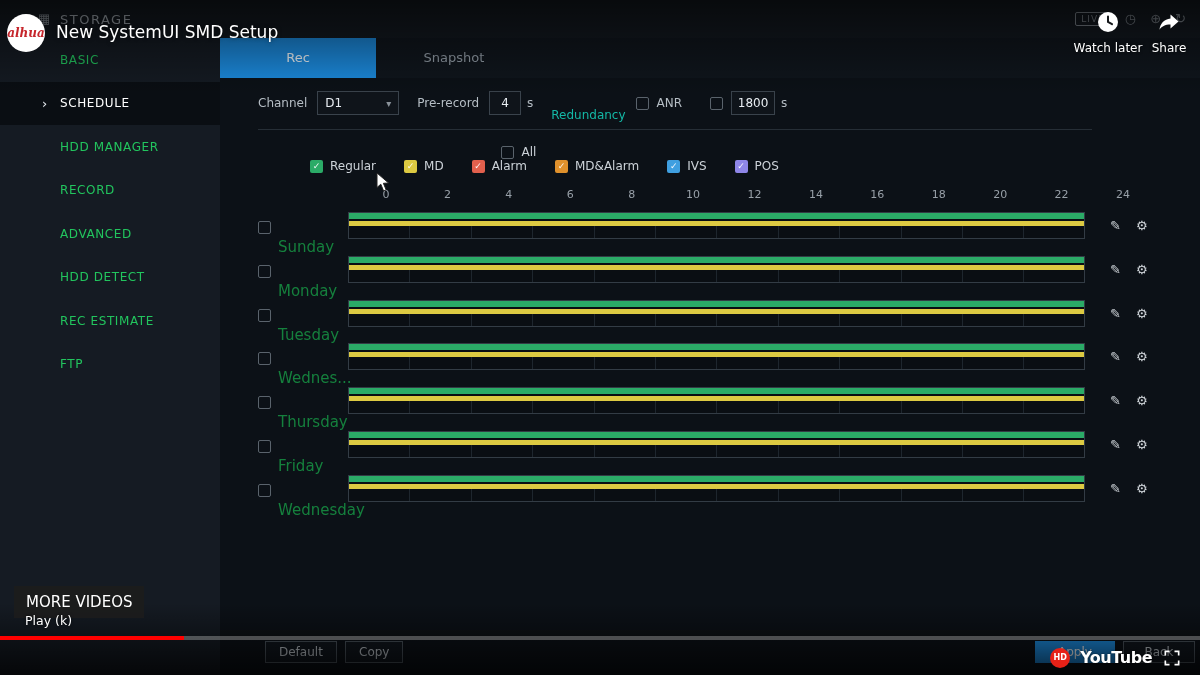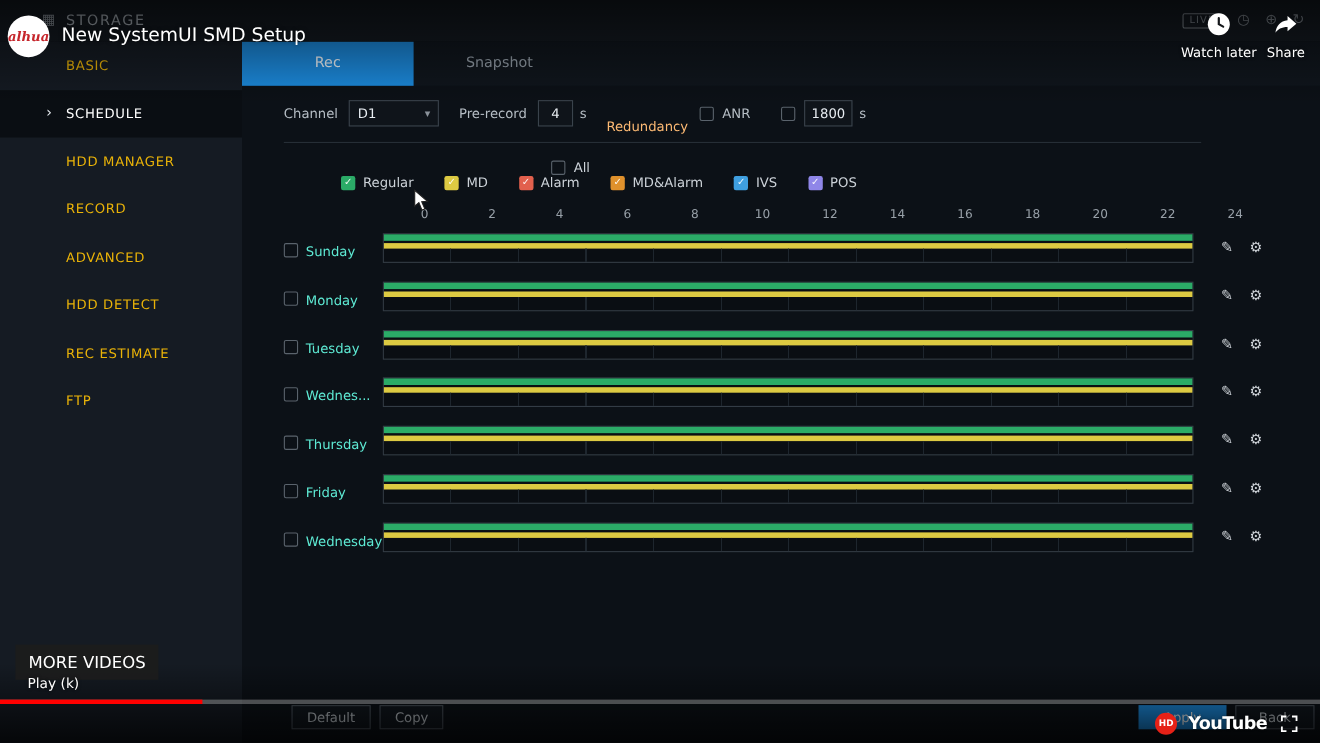--- a/index.html
+++ b/index.html
@@ -11,33 +11,33 @@
   .dvr { position:absolute; inset:0; background:#0c1117; z-index:1; }
   .dvr-header { position:absolute; top:0; left:0; width:100%; height:38px; background:#141a21; }
   .dvr-header .hdr-icon { position:absolute; left:38px; top:11px; color:#8a929a; font-size:13px; }
   .dvr-header .hdr-title { position:absolute; left:60px; top:12px; color:#a7afb7; font-size:13px; letter-spacing:1.5px; }
   .dvr-top-icons { position:absolute; right:14px; top:11px; display:flex; align-items:center; gap:14px; color:#7e868e; }
   .live-badge { border:1px solid #7e868e; font-size:9px; padding:1px 5px; border-radius:2px; letter-spacing:1px; }
   .dvr-top-icons .glyph { font-size:13px; }
 
   .sidebar { position:absolute; left:0; top:38px; width:220px; height:637px; background:#151b23; }
   .side-item { position:relative; height:43.5px; display:flex; align-items:center; padding-left:60px;
-               color:#eab308; font-size:12px; letter-spacing:.6px; cursor:pointer; }
+               color:#22c55e; font-size:12px; letter-spacing:.6px; cursor:pointer; }
   .side-item.active { background:#0a0e13; color:#fff; }
   .side-item .arrow { position:absolute; left:42px; top:50%; transform:translateY(-50%); font-size:13px; color:#e8edf2; }
 
   .content { position:absolute; left:220px; top:38px; width:980px; height:637px; background:#0c1117; }
   .tabs { position:absolute; top:0; left:0; width:100%; height:40px; background:#10161d; display:flex; }
   .tab { width:156px; height:40px; line-height:40px; text-align:center; font-size:13px; color:#949ea8; cursor:pointer; }
   .tab.active { background:#1c8ce0; color:#f0f7fd; }
 
   .controls { position:absolute; top:52px; left:38px; height:26px; display:flex; align-items:center;
               font-size:12px; color:#b6bec5; }
   .controls .lbl { margin-right:10px; }
-  .controls .dim { color:#fdba74;margin-top:24px; }
+  .controls .dim { color:#14b8a6;margin-top:24px; }
   .select { width:82px; height:24px; border:1px solid #3a434c; background:#0f141a; color:#e8edf2;
             display:flex; align-items:center; justify-content:space-between; padding:0 7px; margin-right:18px; cursor:pointer; }
   .select .caret { color:#8a929a; font-size:10px; }
   .num { height:24px; border:1px solid #3a434c; background:#0f141a; color:#e8edf2; text-align:center;
          font-size:12px; font-family:inherit; }
   .num.w34 { width:32px; } .num.w46 { width:44px; }
   .unit { margin:0 18px 0 6px; }
   .cbx { width:13px; height:13px; border:1px solid #5a636c; border-radius:2px; background:transparent;
          display:inline-block; margin-right:8px; flex:0 0 auto; cursor:pointer; }
 
@@ -51,21 +51,21 @@
         line-height:13px; text-align:center; }
   .sw-regular { background:#2bab67; } .sw-md { background:#ddca42; } .sw-alarm { background:#e2604d; }
   .sw-mdalarm { background:#e0912c; } .sw-ivs { background:#3f9fe0; } .sw-pos { background:#8f86e8; }
 
   .hours { position:absolute; top:150px; left:166px; width:737px; height:14px; }
   .hours span { position:absolute; transform:translateX(-50%); font-size:11px; color:#98a0a8; }
 
   .rows { position:absolute; top:168px; left:0; width:100%; }
   .day-row { position:relative; height:43.8px; }
   .day-row .cbx { position:absolute; left:38px; top:15px; margin:0; }
-  .day-label { position:absolute; left:58px; top:16px; font-size:12px; color:#5eead4; }
+  .day-label { position:absolute; left:58px; top:32px; font-size:15px; color:#15803d; }
   .bar { position:absolute; left:128px; top:6px; width:737px; height:27px; border:1px solid #333c45;
          background:#0a0e13; display:flex; flex-direction:column; cursor:pointer; }
   .stripe-green { height:6px; background:#2bab67; }
   .stripe-gap { height:2px; background:#0a0e13; }
   .stripe-yellow { height:5px; background:#ddca42; }
   .bar-grid { flex:1; background:repeating-linear-gradient(to right, transparent 0 60.4px, #1e262e 60.4px 61.4px); }
   .row-icon { position:absolute; top:12px; font-size:13px; color:#cfd4d9; cursor:pointer; }
   .row-icon.pencil { left:890px; } .row-icon.gear { left:916px; }
 
   .footer-btn { position:absolute; top:603px; height:22px; border:1px solid #4a535c; color:#c3cad0;

